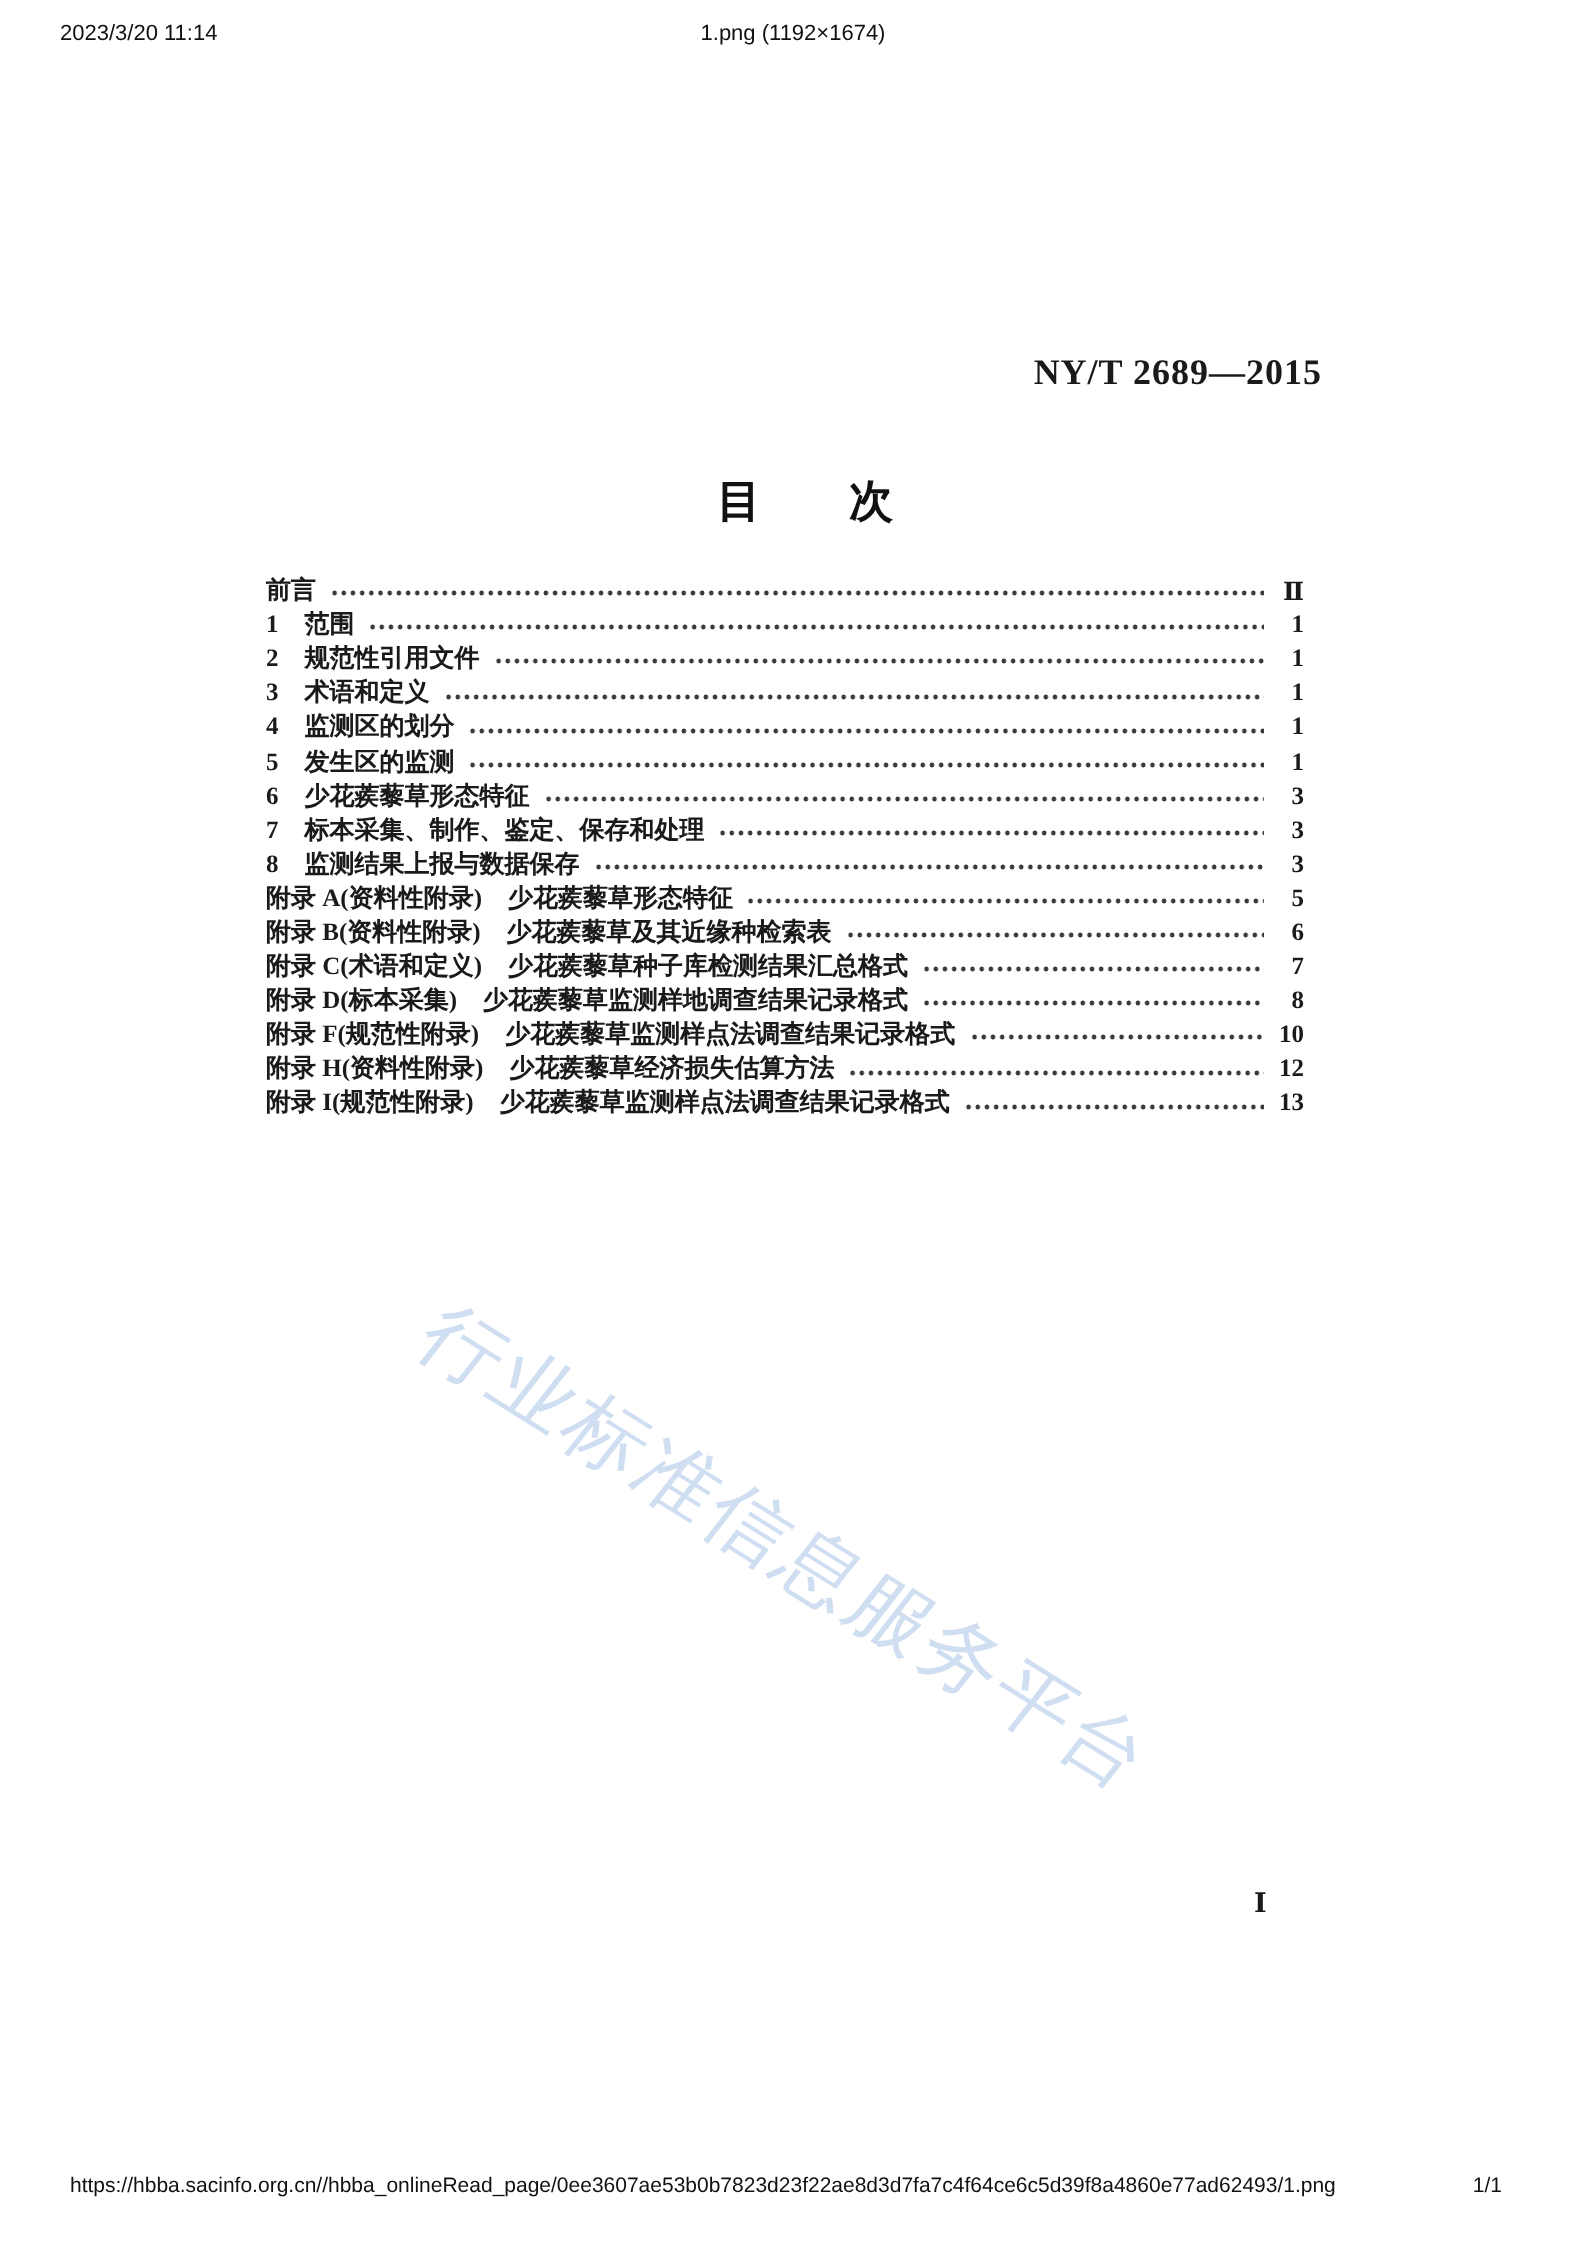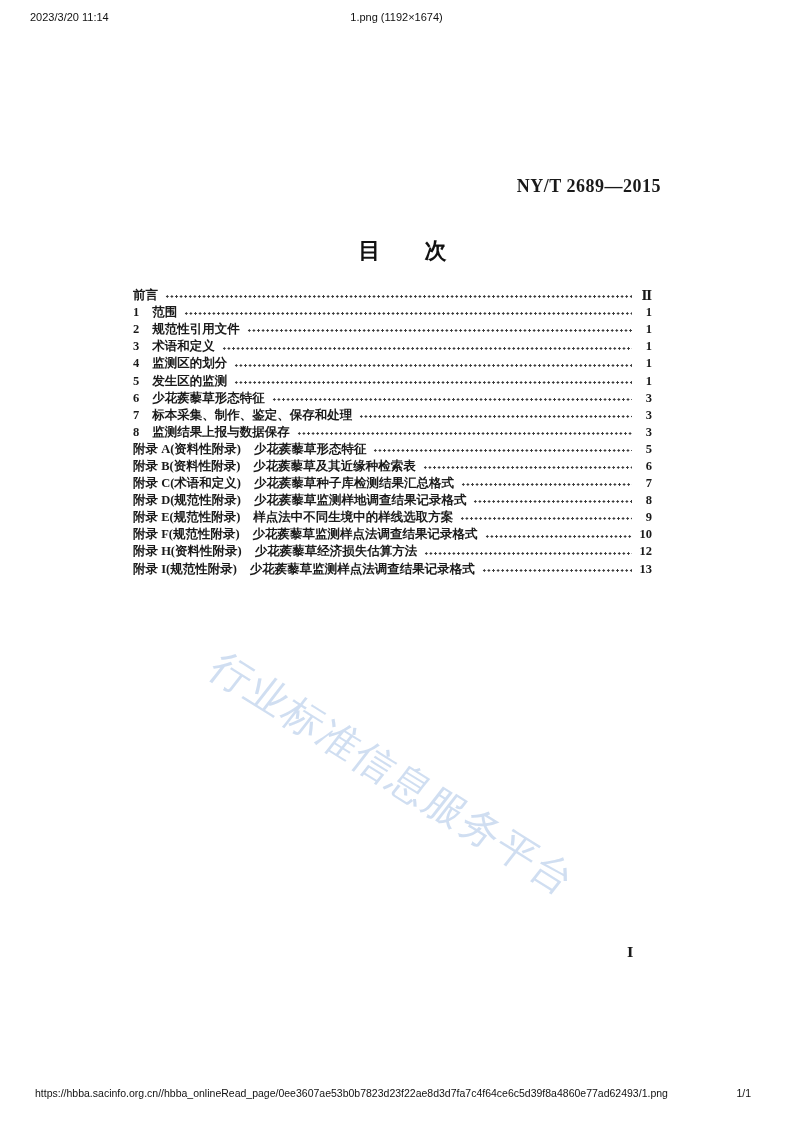--- a/index.html
+++ b/index.html
@@ -175,32 +175,26 @@
   </div>
 
   <div class="toc-row">
     <span class="toc-prefix">附录 C(术语和定义)</span>
     <span class="toc-title">少花蒺藜草种子库检测结果汇总格式</span>
     <span class="toc-leader"></span>
     <span class="toc-page">7</span>
   </div>
 
   <div class="toc-row">
-    <span class="toc-prefix">附录 D(规范性附录)</span>
+    <span class="toc-prefix">附录 D(标本采集)</span>
     <span class="toc-title">少花蒺藜草监测样地调查结果记录格式</span>
     <span class="toc-leader"></span>
     <span class="toc-page">8</span>
   </div>
 
-  <div class="toc-row">
-    <span class="toc-prefix">附录 E(规范性附录)</span>
-    <span class="toc-title">样点法中不同生境中的样线选取方案</span>
-    <span class="toc-leader"></span>
-    <span class="toc-page">9</span>
-  </div>
 
   <div class="toc-row">
     <span class="toc-prefix">附录 F(规范性附录)</span>
     <span class="toc-title">少花蒺藜草监测样点法调查结果记录格式</span>
     <span class="toc-leader"></span>
     <span class="toc-page">10</span>
   </div>
 
 
   <div class="toc-row">

